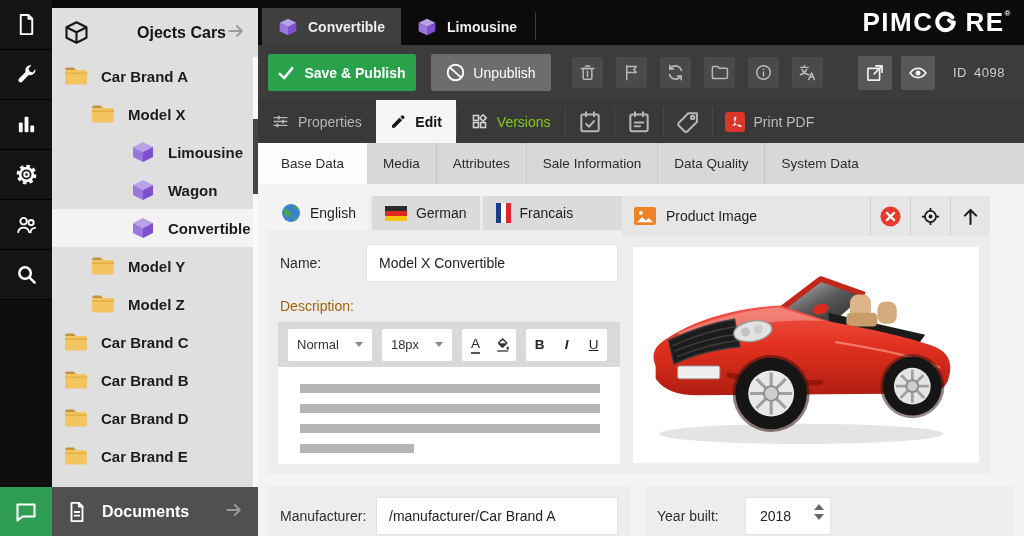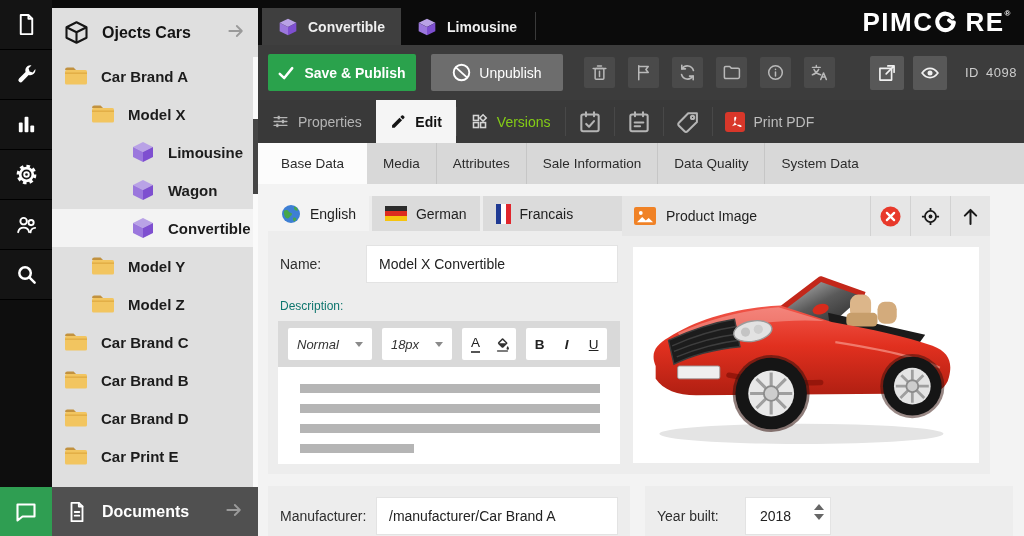--- a/index.html
+++ b/index.html
@@ -11,21 +11,21 @@
   .rail { width:52px; background:#0e0e0e; display:flex; flex-direction:column; position:relative; z-index:5; }
   .rail-btn { height:50px; display:flex; align-items:center; justify-content:center;
     border-bottom:1px solid #000; background:#141414; cursor:pointer; }
   .rail-btn svg { width:23px; height:23px; }
   .rail-spacer { flex:1; background:#0e0e0e; }
   .rail-chat { height:49px; background:#2f9e52; display:flex; align-items:center; justify-content:center; }
   .rail-chat svg { width:24px; height:24px; }
 
   
   .tree { width:206px; background:#dfdfdf; position:relative; border-top:8px solid #0b0b0b; }
-  .tree-header { height:49px; display:flex; align-items:center; padding:0 12px; }
+  .tree-header { height:49px; display:flex; align-items:center; padding:0 12px;text-align:right; }
   .tree-header svg.cube-o { width:25px; height:25px; margin-right:13px; }
   .tree-title { font-size:16px; font-weight:700; color:#141414; flex:1; }
   .tree-header .arrow svg { width:20px; height:20px; }
   .trow { height:38px; display:flex; align-items:center; cursor:pointer; }
   .trow.sel { background:#f3f3f3; }
   .trow .ticon { display:flex; margin-right:12px; }
   .trow .ticon svg { width:26px; height:24px; }
   .lv0 { padding-left:11px; } .lv1 { padding-left:38px; } .lv2 { padding-left:78px; }
   .tlabel { font-size:15px; font-weight:700; color:#1c1c1c; }
   .tree-scroll-track { position:absolute; right:0; top:49px; bottom:49px; width:5px; background:#fafafa; }
@@ -49,21 +49,21 @@
     font-weight:700; font-size:26px; letter-spacing:1.5px; line-height:26px; }
   .logo svg.logo-o { width:23px; height:23px; margin:2px 0 0 1px; }
   .logo .post { margin-left:8px; }
   .logo sup { font-size:8px; line-height:8px; margin-top:1px; }
 
   .toolbar { height:55px; background:#3c3c3c; display:flex; align-items:center; padding-left:10px; }
   .btn-save { height:37px; width:148px; background:#2aa24c; border:none; border-radius:2px; color:#fff;
     font-weight:700; font-size:14px; display:flex; align-items:center; justify-content:center; gap:10px; cursor:pointer;
     font-family:inherit; }
   .btn-save svg { width:16px; height:14px; }
-  .btn-unpublish { height:37px; width:132px; margin-left:15px; background:#6d6d6d; border:none; border-radius:2px;
+  .btn-unpublish { height:37px; width:120px; margin-left:15px; background:#6d6d6d; border:none; border-radius:2px;
     color:#fff; font-size:14px; display:flex; align-items:center; justify-content:center; gap:8px; cursor:pointer;
     font-family:inherit; }
   .btn-unpublish svg { width:19px; height:19px; }
   .tb-icons { display:flex; gap:13px; margin-left:21px; }
   .tb-btn { width:31px; height:31px; background:#4a4a4a; border-radius:2px; display:flex; align-items:center;
     justify-content:center; cursor:pointer; }
   .tb-btn svg { width:19px; height:19px; }
   .tb-icons2 { display:flex; gap:9px; margin-left:35px; }
   .tb-btn2 { width:34px; height:34px; background:#585858; border-radius:2px; display:flex; align-items:center;
     justify-content:center; cursor:pointer; }
@@ -101,25 +101,25 @@
     font-size:14px; color:#1f1f1f; cursor:pointer; }
   .ltab.active { background:#f3f3f3;align-items:center; }
   .ltab.grow { flex:1; margin-right:8px; }
   .ltab svg { width:20px; height:20px; }
   .ltab svg.flag-de { width:22px; height:15px; } .ltab svg.flag-fr { width:15px; height:20px; }
 
   .frow { display:flex; align-items:center; margin:14px 12px 0 12px; }
   .flabel { width:86px; font-size:14px; color:#2e2e2e; flex-shrink:0; }
   .finput { flex:1; height:38px; background:#fff; border:1px solid #e3e3e3; font-size:14px; color:#222;
     padding:0 12px; font-family:inherit; min-width:0; }
-  .desclabel { margin:16px 12px 8px 12px; font-size:12px; color:#0f766e; }
+  .desclabel { margin:16px 12px 8px 12px; font-size:14px; color:#a16207; }
 
   .rtebar { margin:0 10px; height:52px; background:#d9d9d9; display:flex; align-items:center; padding:0 10px; gap:10px; }
   .rte-group { height:32px; background:#fff; border-radius:2px; display:flex; align-items:center; font-size:13px; color:#333; }
-  .rte-select { padding:0 9px; gap:8px; cursor:pointer;font-style:italic; }
+  .rte-select { padding:0 9px; gap:8px; cursor:pointer; }
   .rte-select .caret { width:0; height:0; border-left:4px solid transparent; border-right:4px solid transparent;
     border-top:5px solid #8a8a8a; margin-left:8px; }
   .rte-btn { width:27px; height:32px; display:flex; align-items:center; justify-content:center; cursor:pointer;
     font-size:13.5px; color:#222; }
   .rte-btn .ul { border-bottom:2px solid #555; padding-bottom:1px; }
   .rte-btn.b { font-weight:700; } .rte-btn.i { font-style:italic; font-weight:600; }
   .rte-btn.u span { text-decoration:underline; }
   .rte-btn svg { width:15px; height:15px; }
 
   .rtebody { margin:0 10px 10px 10px; flex:1; background:#fff; padding:17px 20px 0 22px; }
@@ -312,21 +312,21 @@
       <span class="tlabel">Car Brand D</span>
     </div>
     <div class="trow lv0">
       <span class="ticon">
           <svg viewBox="0 0 26 22">
             <path d="M2 5q0-2.4 2.4-2.4h6.2l2.4 2.4H2z" fill="#c2923f"></path>
             <rect x="2" y="5" width="22" height="14.5" rx="1.6" fill="#f2c560"></rect>
             <path d="M2 7.4h22v1.6H2z" fill="#e3af47"></path>
           </svg>
         </span>
-      <span class="tlabel">Car Print E</span>
+      <span class="tlabel">Car Brand E</span>
     </div>
 
     <div class="tree-scroll-track">
       <div class="tree-scroll-thumb"></div>
     </div>
 
     <div class="tree-footer">
       <svg class="doc" viewBox="0 0 24 24" fill="none" stroke="#fff" stroke-width="2" stroke-linejoin="round" stroke-linecap="round">
           <path d="M6 2h8l4 4v16H6z"></path>
           <path d="M14 2v4h4M9.5 12h5M9.5 16h5"></path>

